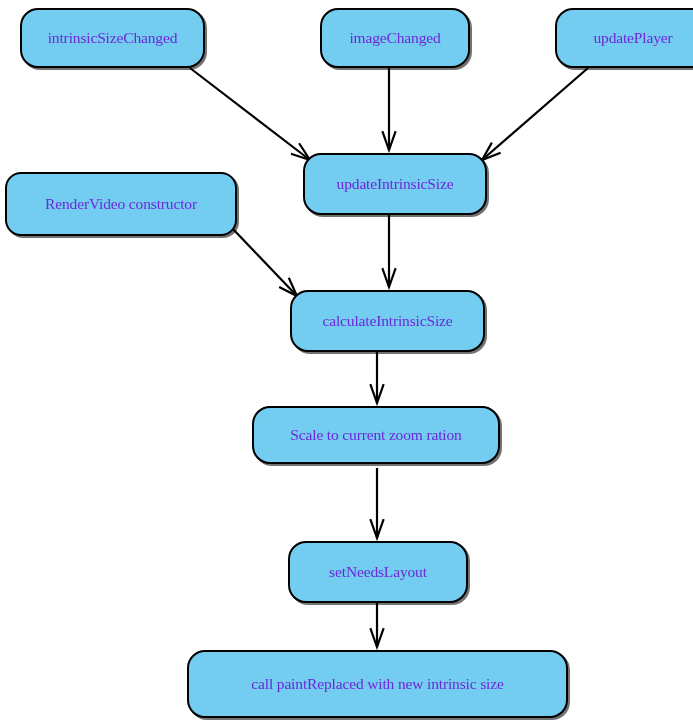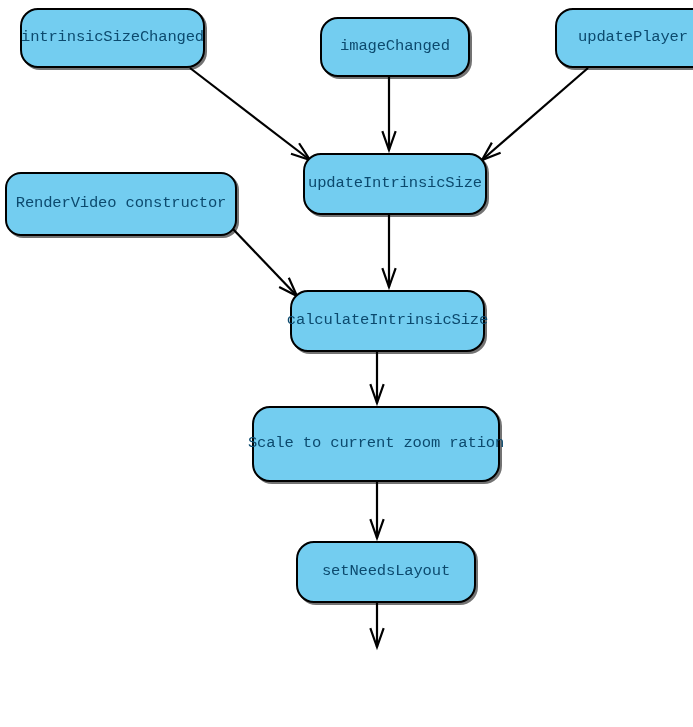--- a/index.html
+++ b/index.html
@@ -29,22 +29,22 @@
   .node {
     position: absolute;
     box-sizing: border-box;
     background: #73cdf0;
     border: 2px solid #000000;
     border-radius: 16px;
     display: flex;
     align-items: center;
     justify-content: center;
     text-align: center;
-    color: #0c4a6e;
-    font-family: Liberation Mono, monospace;
+    color: #6d28d9;
+    font-family: Liberation Serif, serif;
     font-size: 15.5px;
     line-height: 1.15;
     letter-spacing: -0.15px;
     box-shadow: 2px 2px 0 rgba(0,0,0,0.55);
     z-index: 2;
     white-space: nowrap;
   }
   .node-label {
     display: block;
     padding: 0 6px;
@@ -73,42 +73,45 @@
         <path d="M 370.33 519.14 L 377 538 L 383.67 519.14" fill="none"></path>
         <line x1="377" y1="603" x2="377" y2="647"></line>
         <path d="M 370.33 628.14 L 377 647 L 383.67 628.14" fill="none"></path>
       </g>
   </svg>
 
   <div class="node" style="left: 20px; top: 8px; width: 185px; height: 60px; border-radius: 18px;">
     <span class="node-label">intrinsicSizeChanged</span>
   </div>
 
-  <div class="node" style="left: 320px; top: 17px; width: 150px; height: 60px; border-radius: 18px;">
+  <div class="node" style="left: 320px; top: 8px; width: 150px; height: 60px; border-radius: 18px;">
     <span class="node-label">imageChanged</span>
   </div>
 
   <div class="node" style="left: 555px; top: 8px; width: 156px; height: 60px; border-radius: 18px;">
     <span class="node-label">updatePlayer</span>
   </div>
 
   <div class="node" style="left: 5px; top: 172px; width: 232px; height: 64px; border-radius: 16px;">
     <span class="node-label">RenderVideo constructor</span>
   </div>
 
   <div class="node" style="left: 290px; top: 290px; width: 195px; height: 62px; border-radius: 18px;">
     <span class="node-label">calculateIntrinsicSize</span>
   </div>
 
   <div class="node" style="left: 303px; top: 153px; width: 184px; height: 62px; border-radius: 18px;">
     <span class="node-label">updateIntrinsicSize</span>
   </div>
 
-  <div class="node" style="left: 252px; top: 406px; width: 248px; height: 76px; border-radius: 18px;">
+  <div class="node" style="left: 252px; top: 406px; width: 248px; height: 58px; border-radius: 18px;">
     <span class="node-label">Scale to current zoom ration</span>
   </div>
 
-  <div class="node" style="left: 296px; top: 541px; width: 180px; height: 62px; border-radius: 18px;">
+  <div class="node" style="left: 288px; top: 541px; width: 180px; height: 62px; border-radius: 18px;">
     <span class="node-label">setNeedsLayout</span>
   </div>
 
+  <div class="node" style="left: 187px; top: 650px; width: 381px; height: 68px; border-radius: 18px;">
+    <span class="node-label">call paintReplaced with new intrinsic size</span>
+  </div>
 
 </div>
 
 </body></html>

